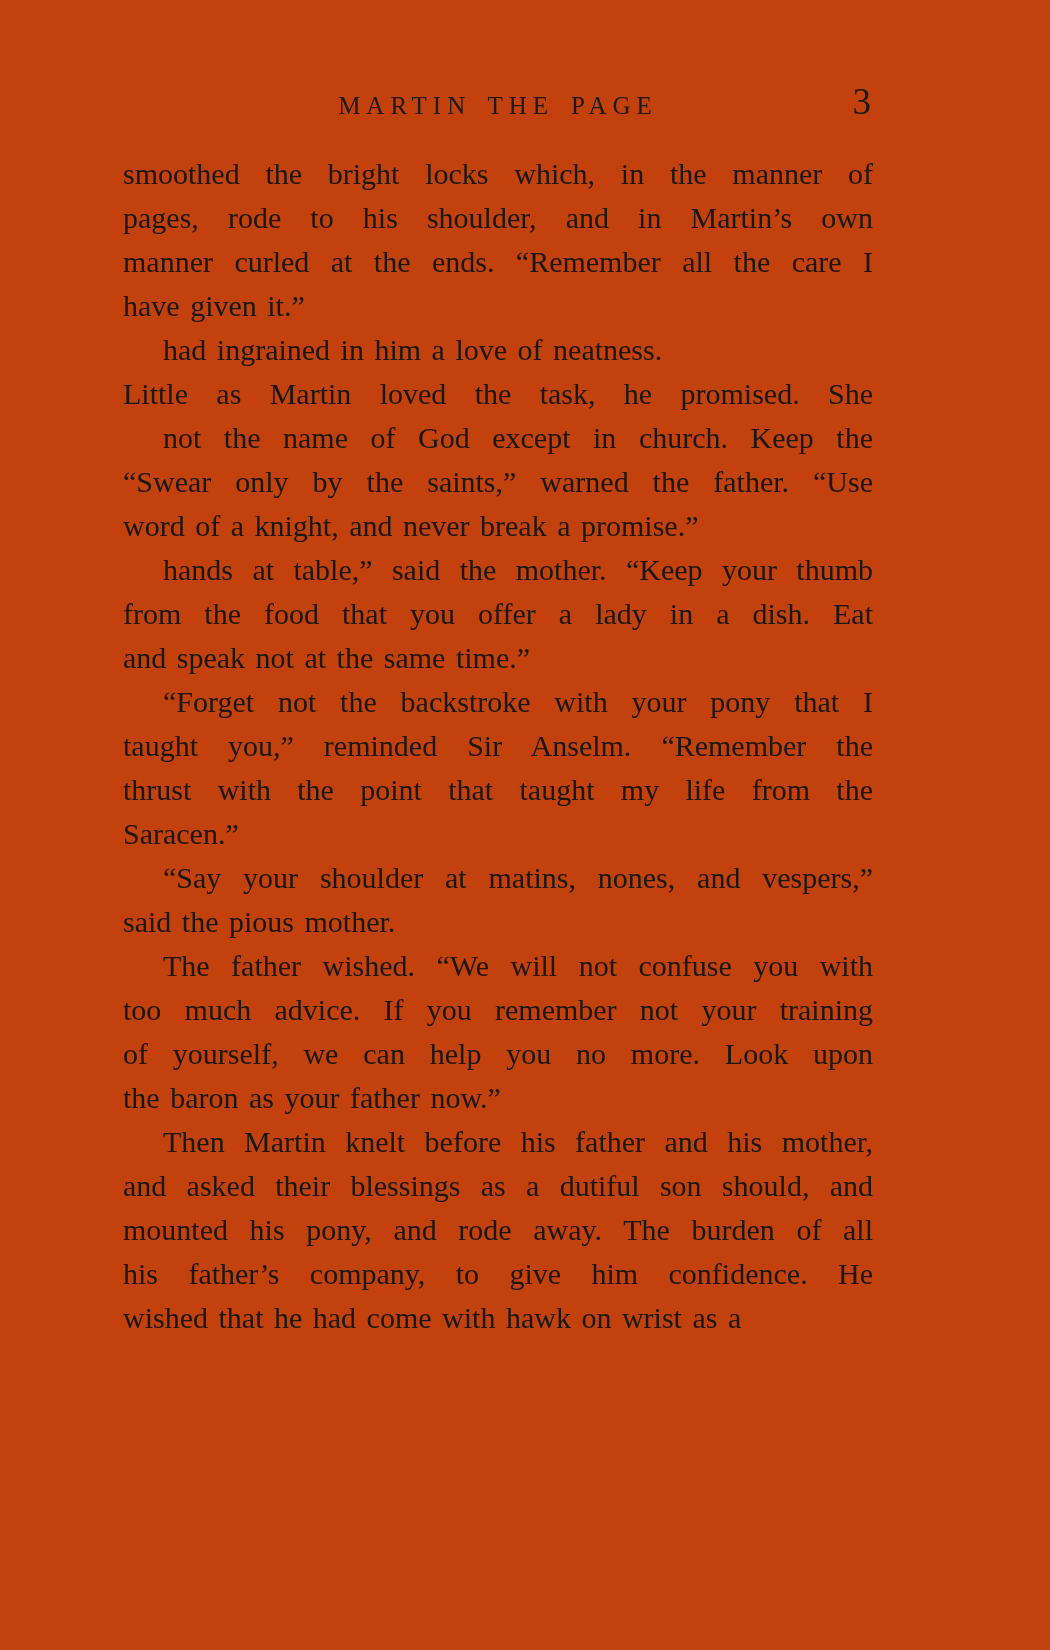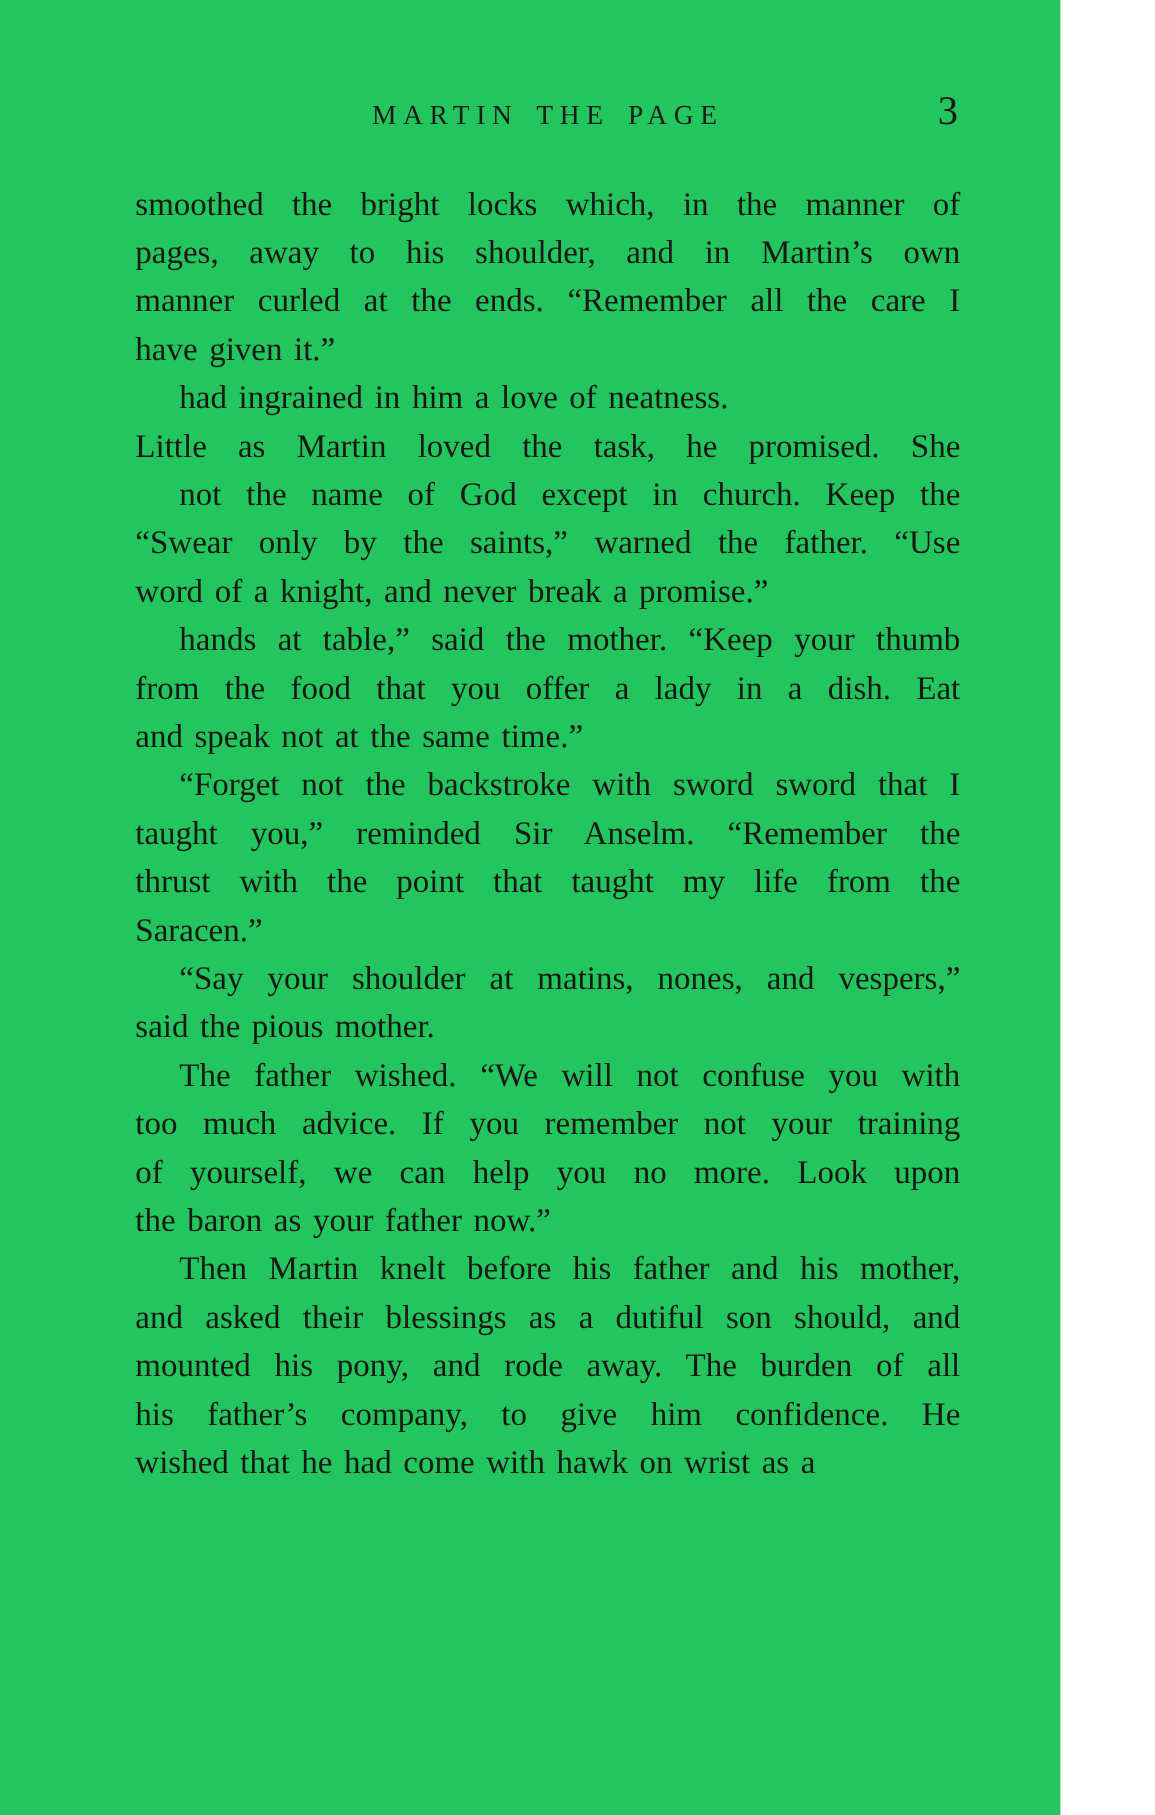--- a/index.html
+++ b/index.html
@@ -2,23 +2,23 @@
 <html><head>
 <meta charset="utf-8">
 <style>
   html, body {
     margin: 0;
     padding: 0;
     background: #ffffff;
   }
   .page {
     position: relative;
-    width: 964px;
+    width: 1050px;
     height: 1650px;
-    background: #22c55e;
+    background: #c2410c;
     overflow: hidden;
     font-family: "Liberation Serif", "DejaVu Serif", serif;
     color: #1a1715;
   }
   .content {
     position: absolute;
     left: 123px;
     top: 84px;
     width: 750px;
   }
@@ -39,21 +39,21 @@
   }
   .page-number {
     position: absolute;
     right: 2px;
     top: -4px;
     font-size: 37px;
     line-height: 44px;
     color: #1c1916;
   }
   .body-text {
-    margin-top: 36px;
+    margin-top: 24px;
     font-size: 30px;
     line-height: 44px;
     word-spacing: 0.10em;
   }
   .para {
     margin: 0;
     padding: 0;
   }
   .line {
     text-align: justify;
@@ -72,40 +72,40 @@
 
 <div class="page">
   <div class="content">
     <div class="running-header">
       <div class="header-title">MARTIN THE PAGE</div>
       <div class="page-number">3</div>
     </div>
     <div class="body-text">
         <div class="para">
           <div class="line">smoothed the bright locks which, in the manner of</div>
-          <div class="line">pages, away to his shoulder, and in Martin’s own</div>
+          <div class="line">pages, rode to his shoulder, and in Martin’s own</div>
           <div class="line">manner curled at the ends. “Remember all the care I</div>
           <div class="line last">have given it.”</div>
         </div>
         <div class="para indent">
           <div class="line last">had ingrained in him a love of neatness.</div>
           <div class="line">Little as Martin loved the task, he promised. She</div>
         </div>
         <div class="para indent">
           <div class="line">not the name of God except in church. Keep the</div>
           <div class="line">“Swear only by the saints,” warned the father. “Use</div>
           <div class="line last">word of a knight, and never break a promise.”</div>
         </div>
         <div class="para indent">
           <div class="line">hands at table,” said the mother. “Keep your thumb</div>
           <div class="line">from the food that you offer a lady in a dish. Eat</div>
           <div class="line last">and speak not at the same time.”</div>
         </div>
         <div class="para indent">
-          <div class="line">“Forget not the backstroke with sword sword that I</div>
+          <div class="line">“Forget not the backstroke with your pony that I</div>
           <div class="line">taught you,” reminded Sir Anselm. “Remember the</div>
           <div class="line">thrust with the point that taught my life from the</div>
           <div class="line last">Saracen.”</div>
         </div>
         <div class="para indent">
           <div class="line">“Say your shoulder at matins, nones, and vespers,”</div>
           <div class="line last">said the pious mother.</div>
         </div>
         <div class="para indent">
           <div class="line">The father wished. “We will not confuse you with</div>

